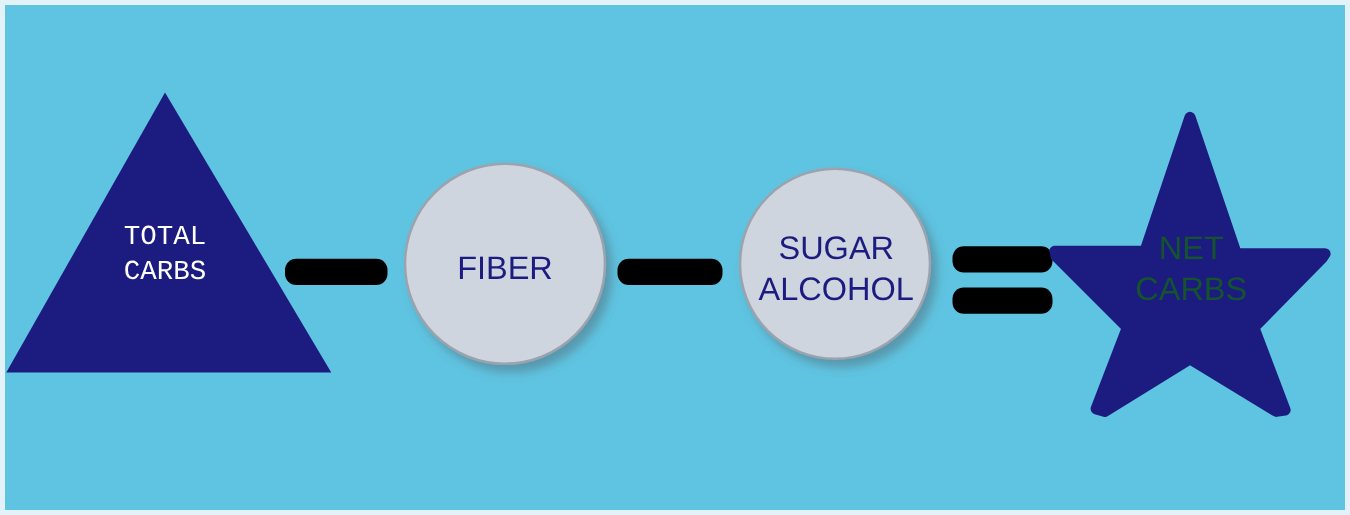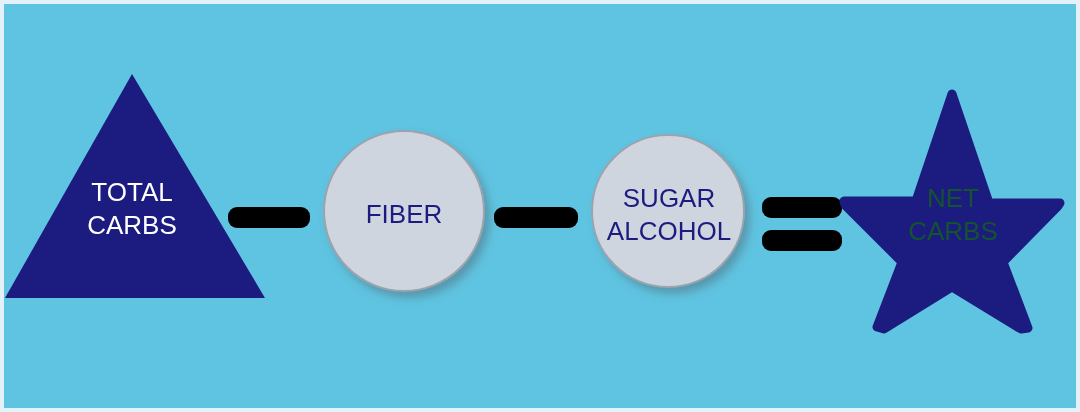--- a/index.html
+++ b/index.html
@@ -40,22 +40,23 @@
     text-align: center;
     line-height: 1.28;
     white-space: pre-line;
     pointer-events: none;
     font-weight: 400;
   }
   #label-total-carbs {
     left: 56px;
     top: 176px;
     width: 152px;
-    font-size: 26px;
+    font-size: 22px;
     color: #FFFFFF;
+    font-family: Liberation Mono, monospace;
   }
   #label-fiber {
     left: 329px;
     top: 198px;
     width: 150px;
     font-size: 26px;
     color: #1C1C80;
   }
   #label-sugar-alcohol {
     left: 594px;

